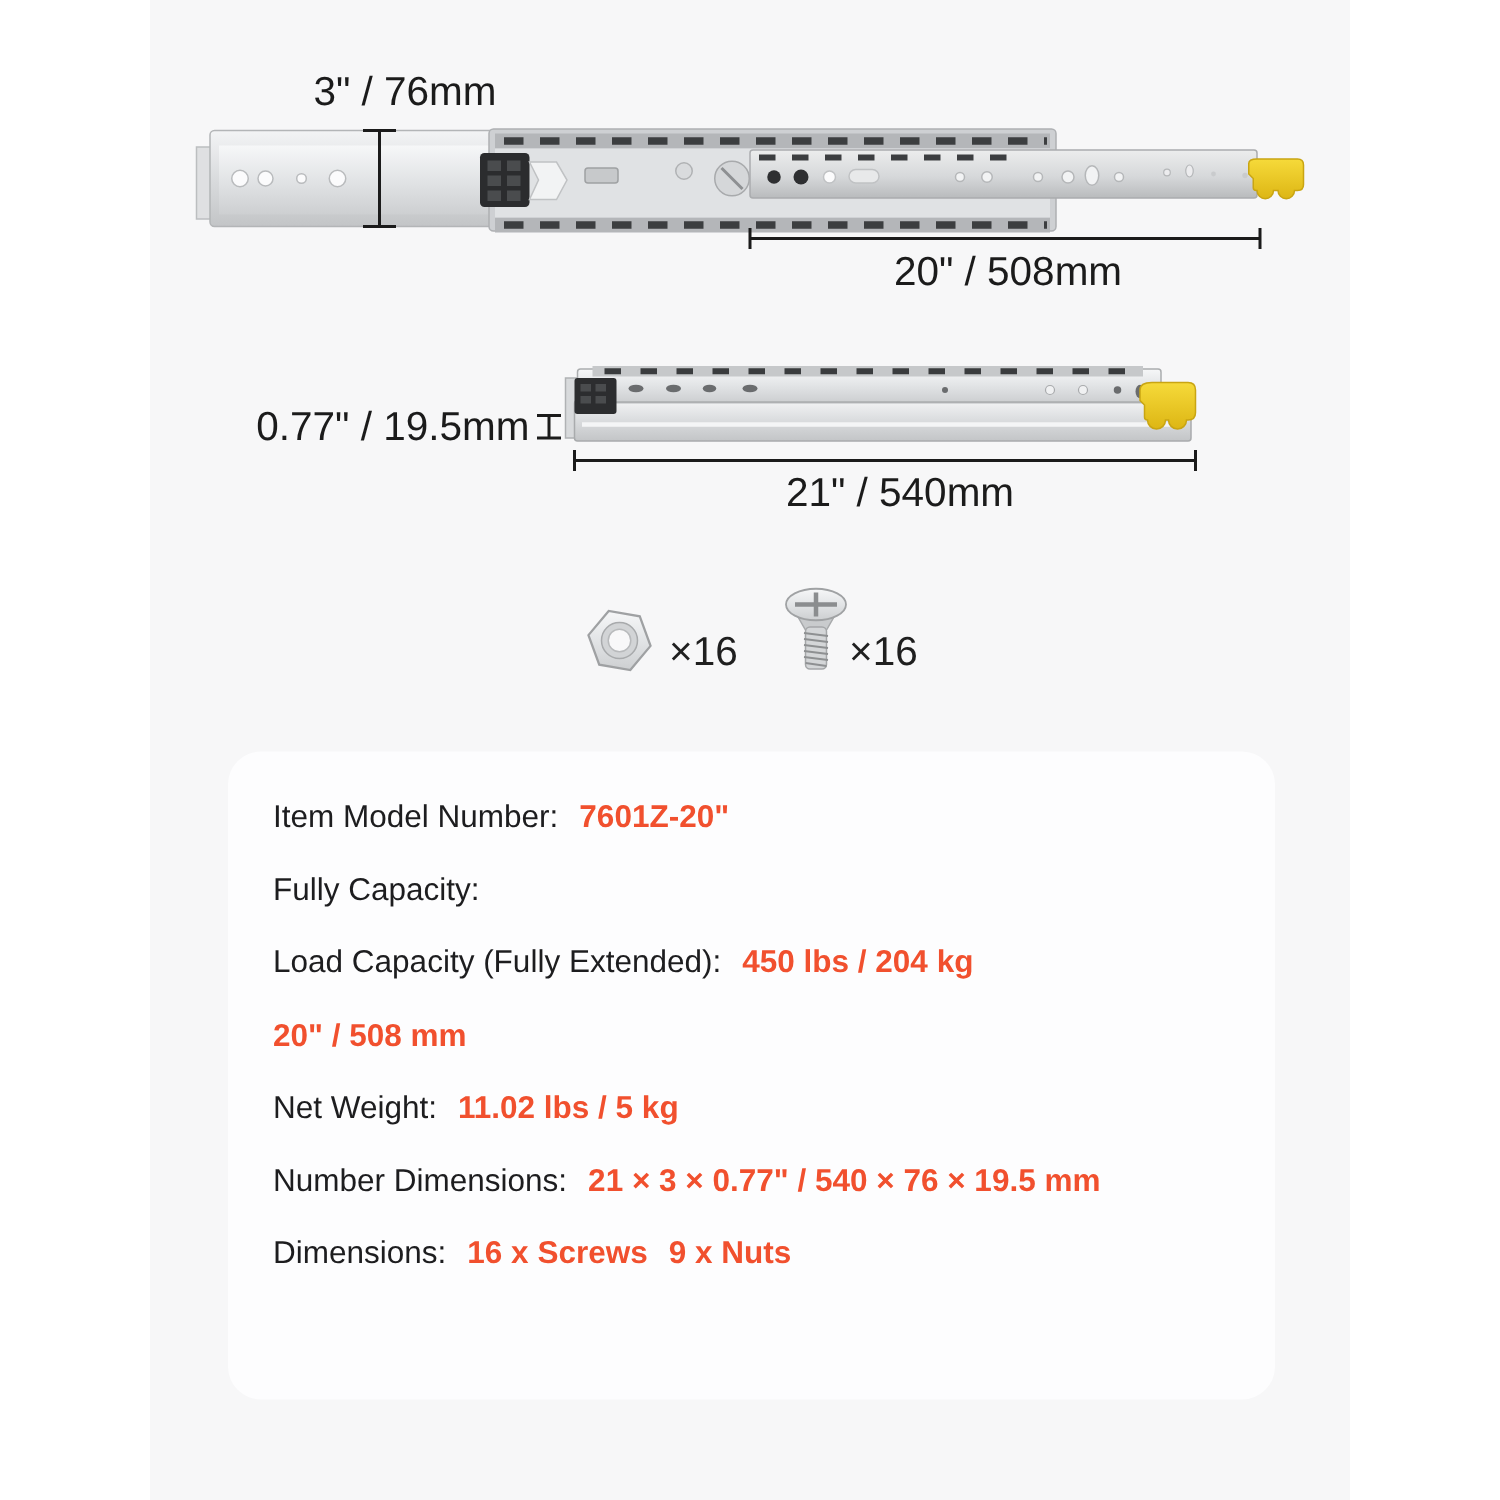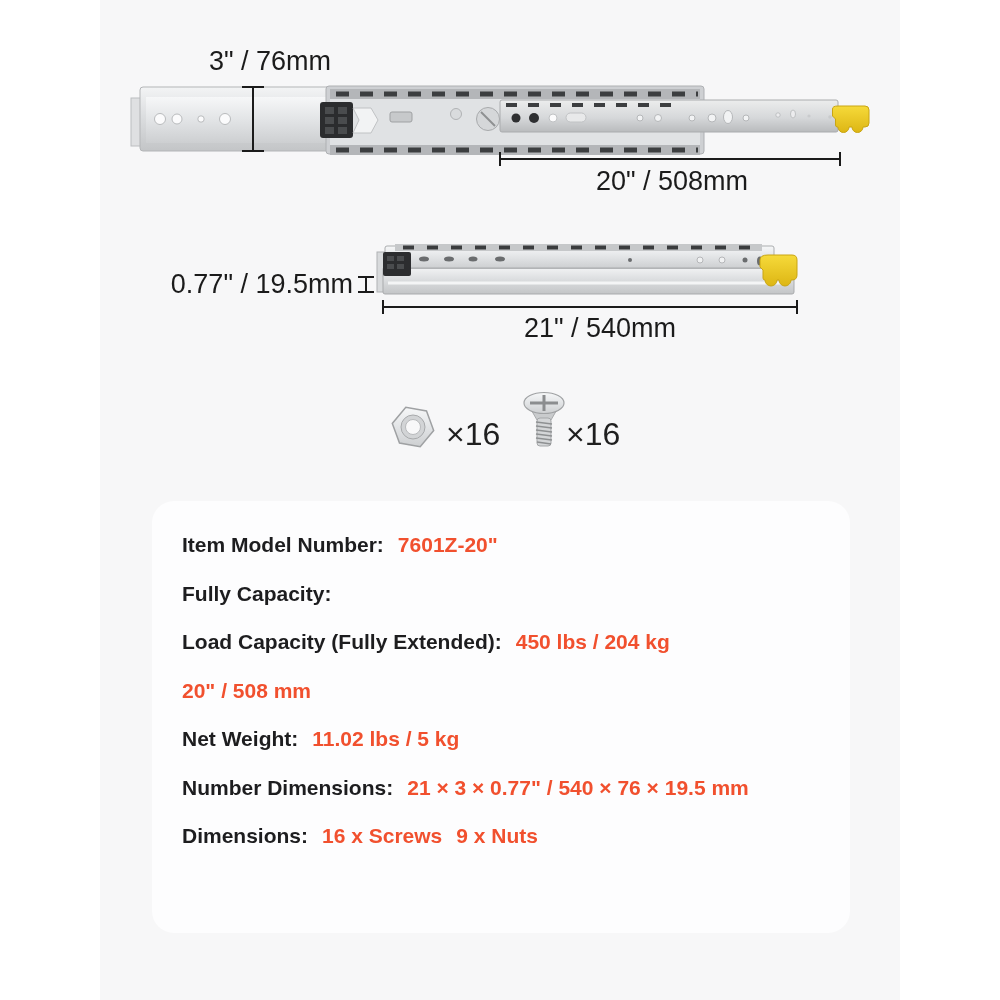--- a/index.html
+++ b/index.html
@@ -14,31 +14,31 @@
     background:#f7f7f8;
   }
   .illustration{position:absolute;left:100px;top:30px;width:800px;height:430px;}
   .dim-label{
     position:absolute;color:#1b1b1b;font-size:27px;font-weight:500;
     letter-spacing:0;line-height:30px;white-space:nowrap;
   }
   .center{text-align:center;}
   .right{text-align:right;}
   .count-label{
-    position:absolute;color:#1f1f1f;font-size:32px;font-weight:500;line-height:32px;
+    position:absolute;color:#1f1f1f;font-size:27px;font-weight:500;line-height:32px;
   }
   .spec-card{
     position:absolute;left:152px;top:501px;width:698px;height:432px;
     background:#fdfdfe;border-radius:22px;
     padding:20px 0 0 30px;box-sizing:border-box;
   }
   .spec-row{
     height:48.5px;display:flex;align-items:center;gap:14px;white-space:nowrap;
   }
-  .spec-label{color:#1d1d1f;font-size:21px;font-weight:700;}
+  .spec-label{color:#1d1d1f;font-size:21px;font-weight:400;}
   .spec-value{color:#f1502e;font-size:21px;font-weight:700;}
 </style>
 </head>
 <body>
 
 <div class="band"></div>
 
 <svg class="illustration" viewBox="100 30 800 430" xmlns="http://www.w3.org/2000/svg">
   <defs>
     <linearGradient id="metalV" x1="0" y1="0" x2="0" y2="1">

